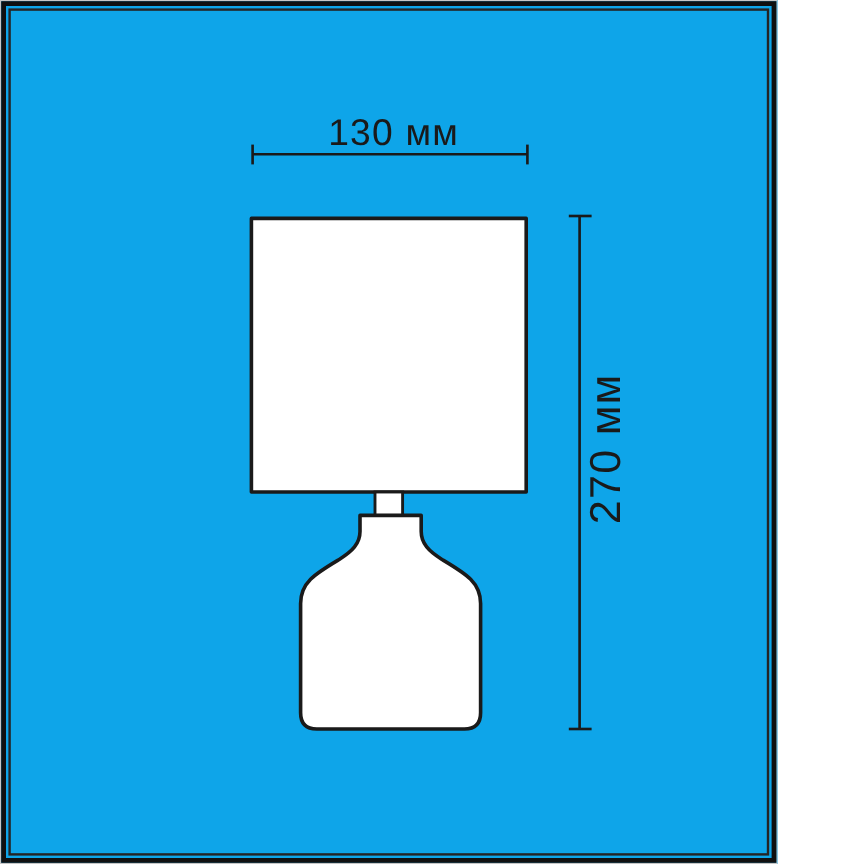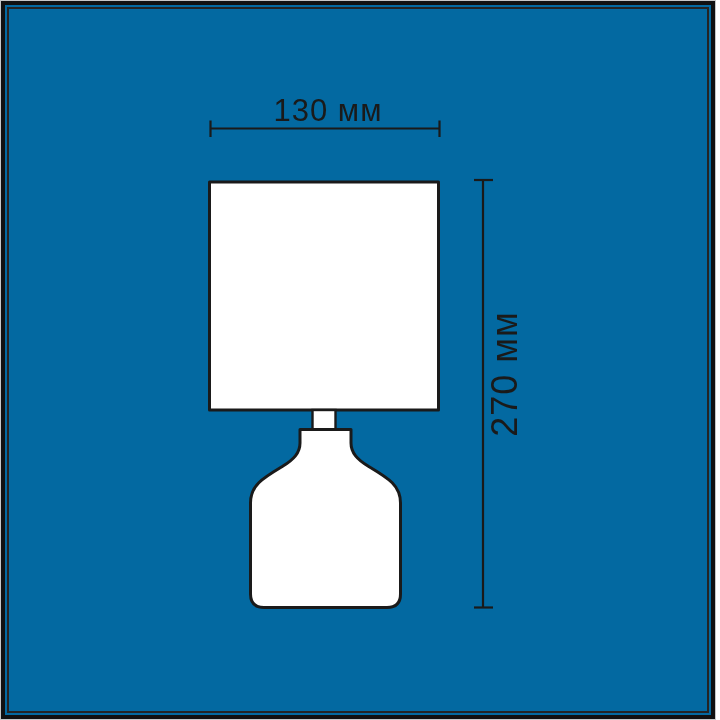--- a/index.html
+++ b/index.html
@@ -2,23 +2,23 @@
 <html><head>
 <meta charset="utf-8">
 <style>
   html, body {
     margin: 0;
     padding: 0;
     background: #ffffff;
   }
   .page {
     position: relative;
-    width: 716px;
+    width: 648px;
     height: 720px;
-    background: #0369a1;
+    background: #0ea5e9;
     overflow: hidden;
     font-family: "Liberation Sans", "DejaVu Sans", sans-serif;
   }
   
   .frame-edge {
     position: absolute;
     inset: 0;
     border: 1px solid #c6c6c6;
     box-sizing: border-box;
     pointer-events: none;

